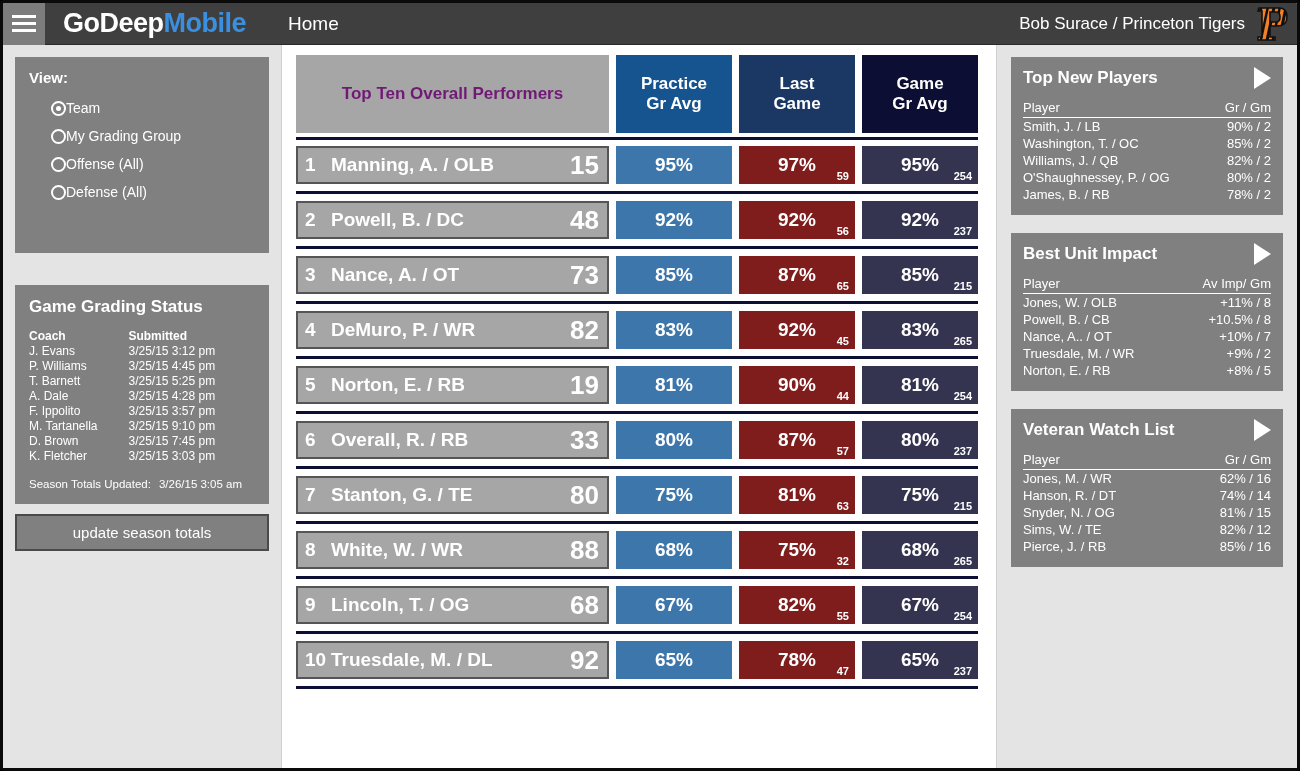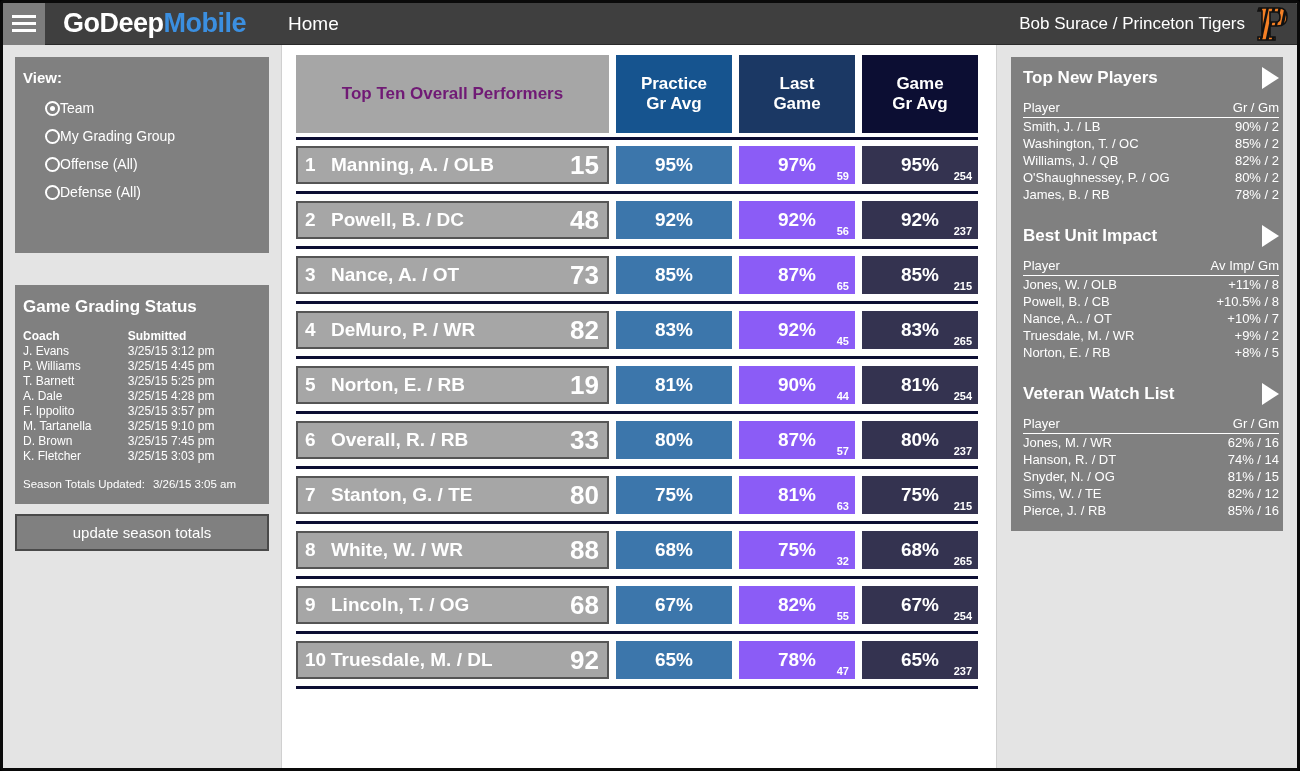--- a/index.html
+++ b/index.html
@@ -91,21 +91,21 @@
   #sidebar-right {
     width: 300px;
     flex: 0 0 300px;
     background: #e4e4e4;
     padding: 12px 14px;
   }
 
   
   .lpanel {
     background: #808080;
-    padding: 12px 8px;
+    padding: 12px 14px;
   }
   .lpanel-title {
     color: #ffffff;
     font-weight: bold;
     font-size: 15px;
     margin-bottom: 8px;
   }
   .radio-list { padding-left: 22px; }
   .radio-row {
     display: flex; align-items: center;
@@ -220,38 +220,39 @@
   .cell-val {
     flex: 0 0 116px;
     height: 38px;
     position: relative;
     display: flex; align-items: center; justify-content: center;
     color: #ffffff;
     font-size: 19px; font-weight: bold;
     cursor: pointer;
   }
   .v-practice { background: #3c76ab; }
-  .v-last { background: #8b5cf6; }
+  .v-last { background: #7f1d1d; }
   .v-game { background: #343350; }
   .cell-val .sub {
     position: absolute;
     right: 6px; bottom: 2px;
     font-size: 11px;
     font-weight: bold;
   }
   .row-sep {
     height: 3px;
     background: #0c0e33;
     margin: 7px 0 7px 0;
   }
 
   
   .rpanel {
     background: #808080;
-    padding: 10px 4px 12px 12px;
+    padding: 10px 12px 12px 12px;
+    margin-bottom: 18px;
   }
   .rpanel-head {
     display: flex; align-items: center;
     justify-content: space-between;
     margin-bottom: 10px;
   }
   .rpanel-title {
     color: #ffffff; font-weight: bold; font-size: 17px;
   }
   .arrow-icon {

